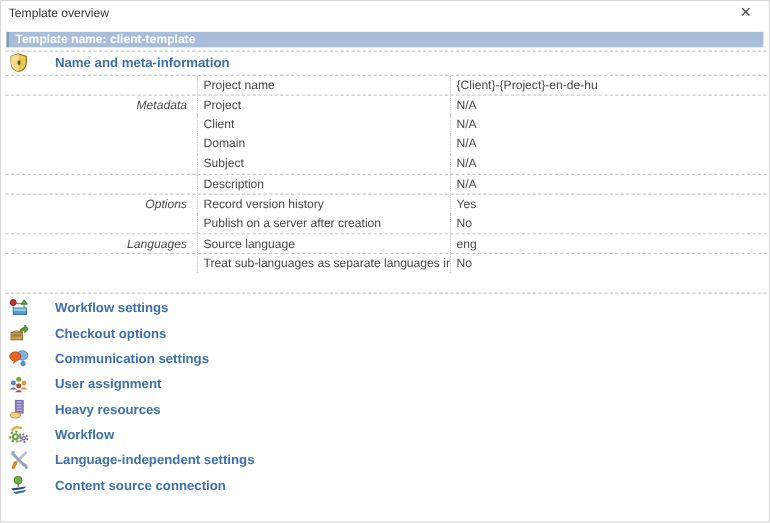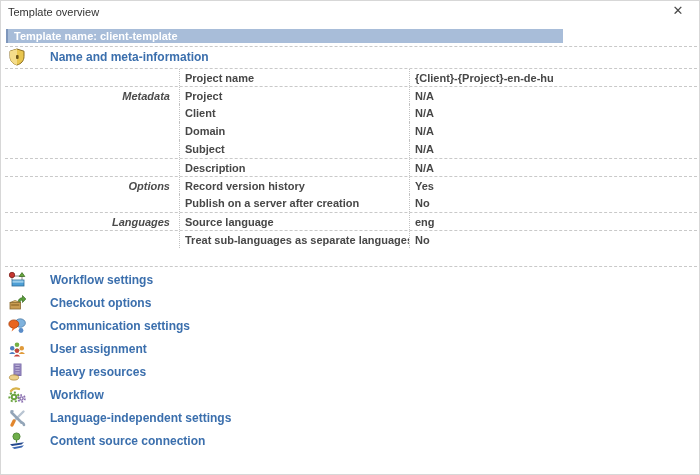--- a/index.html
+++ b/index.html
@@ -10,40 +10,40 @@
     font-size:11px;color:#474747;
     position:relative;overflow:hidden;cursor:default;
     border:1px solid #d7d7d7;box-sizing:border-box;
   }
   .titlebar-text{position:absolute;left:7px;top:5px;color:#333;}
   .close-btn{
     position:absolute;right:13px;top:2px;width:16px;height:16px;
     color:#4a4a4a;font-size:13px;line-height:16px;text-align:center;cursor:pointer;
   }
   .banner{
-    position:absolute;left:5px;top:28px;width:557px;height:14px;
+    position:absolute;left:5px;top:28px;width:688px;height:14px;
     box-sizing:border-box;
     background:#a8bdd9;border-left:2px solid #7e96bb;
     color:#ffffff;font-weight:bold;line-height:14px;padding-left:6px;
   }
   .hsep{position:absolute;left:4px;width:692px;border-top:1px dashed #c9c9c9;height:0;}
   .sep-under-banner{top:45px;}
   .open-section-header{
     position:absolute;left:7px;top:46px;height:20px;
     display:flex;align-items:center;cursor:pointer;
   }
   .icon{width:18px;height:18px;flex:0 0 18px;}
   .icon svg{width:18px;height:18px;display:block;}
   .section-label{
     margin-left:24px;font-weight:bold;font-size:12px;color:#3b6fad;
   }
   .meta-table{position:absolute;left:4px;top:67px;width:692px;}
   .trow{
     display:grid;grid-template-columns:174px 230px 1fr;
-    height:18px;line-height:18px;box-sizing:border-box;font-weight:bold;
+    height:18px;line-height:18px;box-sizing:border-box;
   }
   .trow.sep{border-top:1px dashed #c9c9c9;}
   .cell-group{text-align:right;padding-right:9px;font-style:italic;color:#4a4a4a;overflow:hidden;white-space:nowrap;}
   .cell-prop{border-left:1px dotted #c2c2c2;padding-left:5px;overflow:hidden;white-space:nowrap;}
   .cell-value{border-left:1px dotted #c2c2c2;padding-left:5px;overflow:hidden;white-space:nowrap;}
   .table-bottom{position:absolute;left:4px;top:265px;width:692px;border-top:1px dashed #c9c9c9;height:0;}
   .collapsed-sections{position:absolute;left:7px;top:267px;width:686px;}
   .section-row{height:23px;display:flex;align-items:center;cursor:pointer;}
 </style>
 </head>

